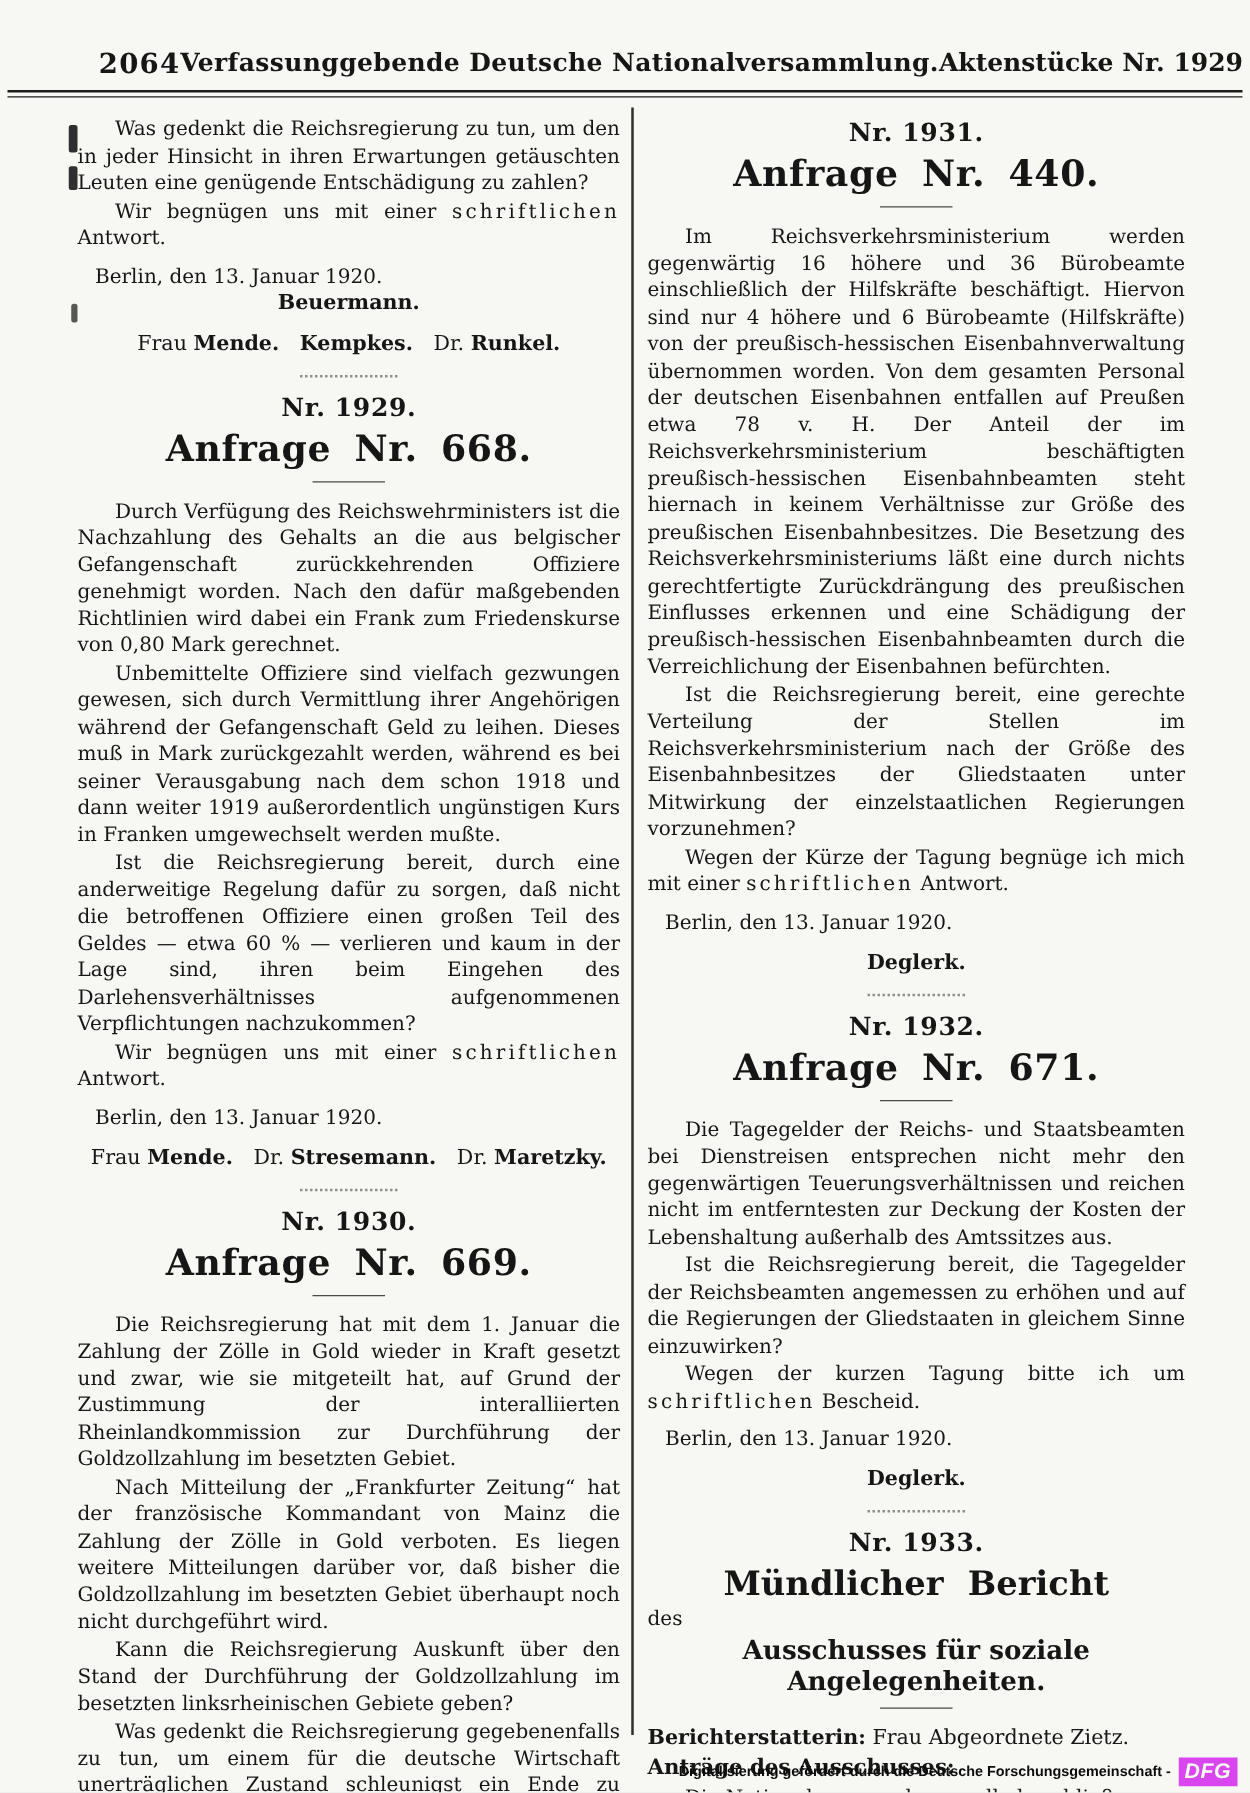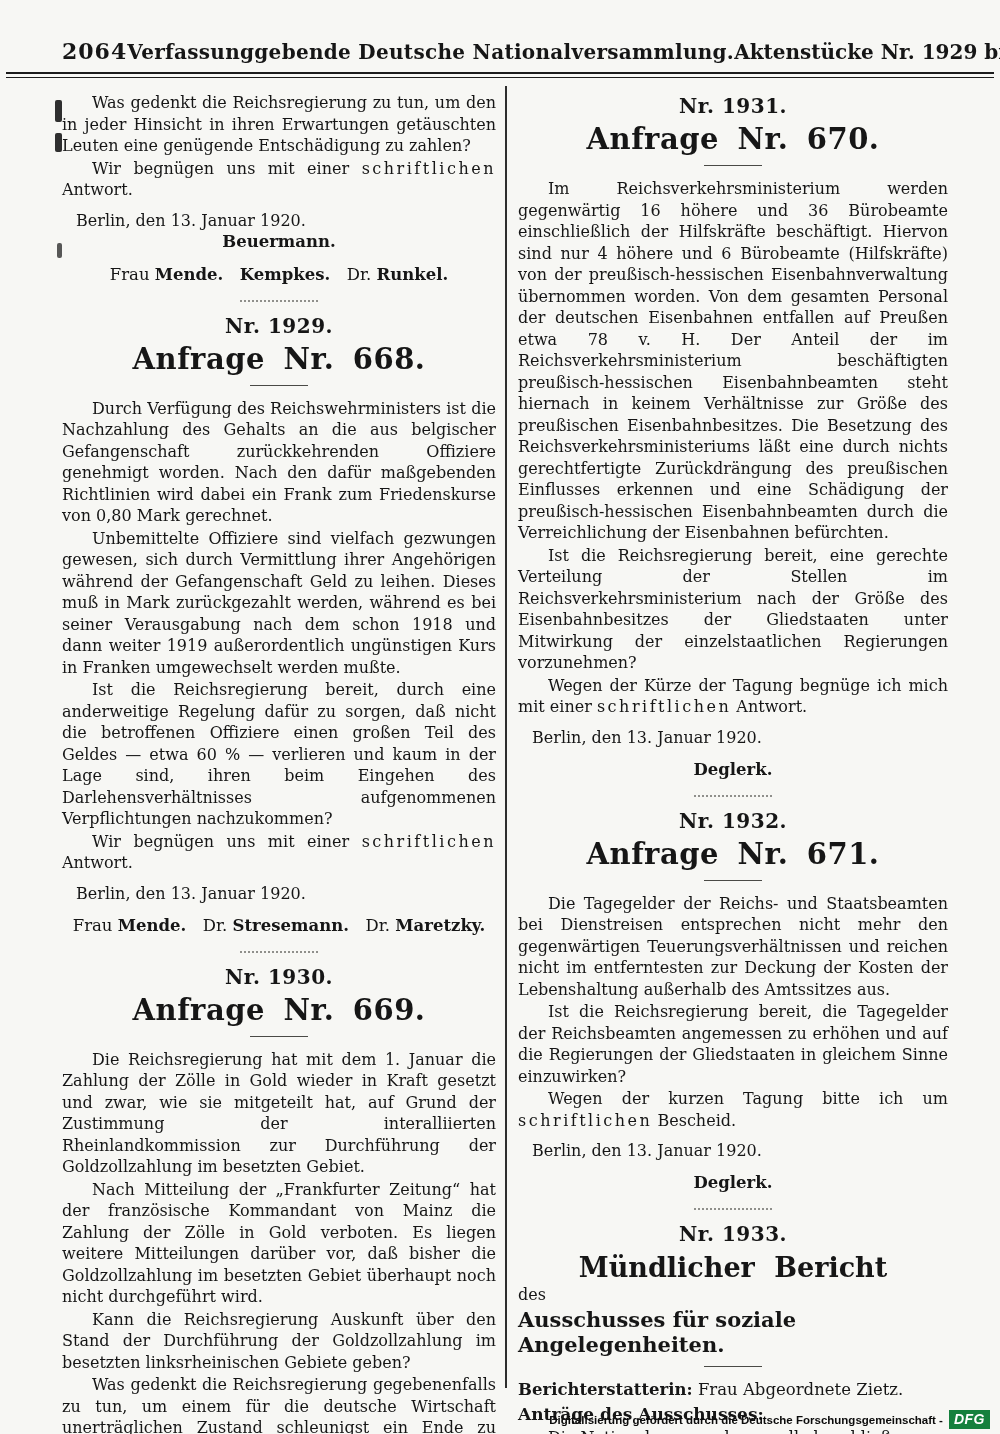--- a/index.html
+++ b/index.html
@@ -7,22 +7,22 @@
     position:relative;
     width:1000px;height:1434px;
     margin:0 auto;
     background:#f7f7f4;
     font-family:"DejaVu Serif", serif;
     color:#161616;
     overflow:hidden;
   }
   
   .masthead{
-    position:absolute;top:38px;left:62px;right:52px;
-    display:flex;justify-content:space-between;align-items:flex-end;
+    position:absolute;top:38px;left:79px;right:52px;
+    display:flex;justify-content:space-between;align-items:flex-start;
     font-weight:bold;font-size:20px;white-space:nowrap;
   }
   .pgnum{font-size:22px;letter-spacing:1px;}
   .mast-title{font-size:20px;letter-spacing:0.3px;}
   .mast-right{font-size:20px;}
   .double-rule{
     position:absolute;left:6px;right:6px;top:72px;height:3px;
     border-top:2.5px solid #1c1c1c;border-bottom:1.5px solid #1c1c1c;
   }
   .vdiv{
@@ -62,41 +62,41 @@
     width:58px;margin:9px auto 12px;
     border-top:1.5px solid #4a4a46;
   }
   
   .sec-title-b{
     margin:6px 0 0 0;text-align:center;
     font-weight:bold;font-size:27px;word-spacing:10px;
   }
   .sec-des{margin:2px 0 0 0;font-size:16px;}
   .sec-title-c{
-    margin:3px 0 0 0;text-align:left;
+    margin:3px 0 0 0;text-align:center;
     font-weight:bold;font-size:21px;
   }
   .reporter{margin:12px 0 0 0;font-size:16.5px;line-height:22px;}
   .motions{margin:2px 0 0 0;font-weight:bold;font-size:17px;line-height:23px;}
   .intro{margin:1px 0 0 0;text-indent:30px;font-size:16px;line-height:22px;}
   
   .mark{position:absolute;background:#131313;border-radius:2px;opacity:.88;}
   .m1{left:55px;top:100px;width:7px;height:22px;}
   .m2{left:55px;top:133px;width:7px;height:19px;}
   .m3{left:57px;top:243px;width:5px;height:15px;opacity:.7;}
   
   .credit{
     position:absolute;right:10px;bottom:5px;
     display:flex;align-items:center;gap:6px;
     font-family:"Liberation Sans", sans-serif;
     font-size:11.5px;font-weight:bold;color:#0b0b0b;justify-content:space-between;
   }
   .dfg{
-    background:#15803d;color:#ffffff;
-    font-style:italic;font-weight:bold;font-size:14px;
+    background:#d946ef;color:#ffffff;
+    font-style:italic;font-weight:bold;font-size:17px;
     padding:1px 5px 2px 5px;letter-spacing:0.5px;
   }
 </style>
 </head>
 <body>
 
 <div class="page">
 
   <header class="masthead">
     <span class="pgnum">2064</span>
@@ -138,21 +138,21 @@
     <p class="par">Die Reichsregierung hat mit dem 1. Januar die Zahlung der Zölle in Gold wieder in Kraft gesetzt und zwar, wie sie mitgeteilt hat, auf Grund der Zustimmung der interalliierten Rheinlandkommission zur Durchführung der Goldzollzahlung im besetzten Gebiet.</p>
     <p class="par">Nach Mitteilung der „Frankfurter Zeitung“ hat der französische Kommandant von Mainz die Zahlung der Zölle in Gold verboten. Es liegen weitere Mitteilungen darüber vor, daß bisher die Goldzollzahlung im besetzten Gebiet überhaupt noch nicht durchgeführt wird.</p>
     <p class="par">Kann die Reichsregierung Auskunft über den Stand der Durchführung der Goldzollzahlung im besetzten linksrheinischen Gebiete geben?</p>
     <p class="par">Was gedenkt die Reichsregierung gegebenenfalls zu tun, um einem für die deutsche Wirtschaft unerträglichen Zustand schleunigst ein Ende zu bereiten?</p>
 
   </section>
 
   <section class="col col-right">
 
     <div class="sec-no" style="margin-top:2px;">Nr. 1931.</div>
-    <h2 class="sec-title">Anfrage Nr. 670.</h2>
+    <h2 class="sec-title">Anfrage Nr. 440.</h2>
     <div class="rule-short"></div>
     <p class="par">Im Reichsverkehrsministerium werden gegenwärtig 16 höhere und 36 Bürobeamte einschließlich der Hilfskräfte beschäftigt. Hiervon sind nur 4 höhere und 6 Bürobeamte (Hilfskräfte) von der preußisch-hessischen Eisenbahnverwaltung übernommen worden. Von dem gesamten Personal der deutschen Eisenbahnen entfallen auf Preußen etwa 78 v. H. Der Anteil der im Reichsverkehrsministerium beschäftigten preußisch-hessischen Eisenbahnbeamten steht hiernach in keinem Verhältnisse zur Größe des preußischen Eisenbahnbesitzes. Die Besetzung des Reichsverkehrsministeriums läßt eine durch nichts gerechtfertigte Zurückdrängung des preußischen Einflusses erkennen und eine Schädigung der preußisch-hessischen Eisenbahnbeamten durch die Verreichlichung der Eisenbahnen befürchten.</p>
     <p class="par">Ist die Reichsregierung bereit, eine gerechte Verteilung der Stellen im Reichsverkehrsministerium nach der Größe des Eisenbahnbesitzes der Gliedstaaten unter Mitwirkung der einzelstaatlichen Regierungen vorzunehmen?</p>
     <p class="par"><span>Wegen der Kürze der Tagung begnüge ich mich mit einer </span><span class="sp">schriftlichen</span><span> Antwort.</span></p>
     <p class="date">Berlin, den 13. Januar 1920.</p>
     <p class="sig"><span class="b">Deglerk.</span></p>
 
     <div class="sep-dash"></div>
 
     <div class="sec-no">Nr. 1932.</div>

